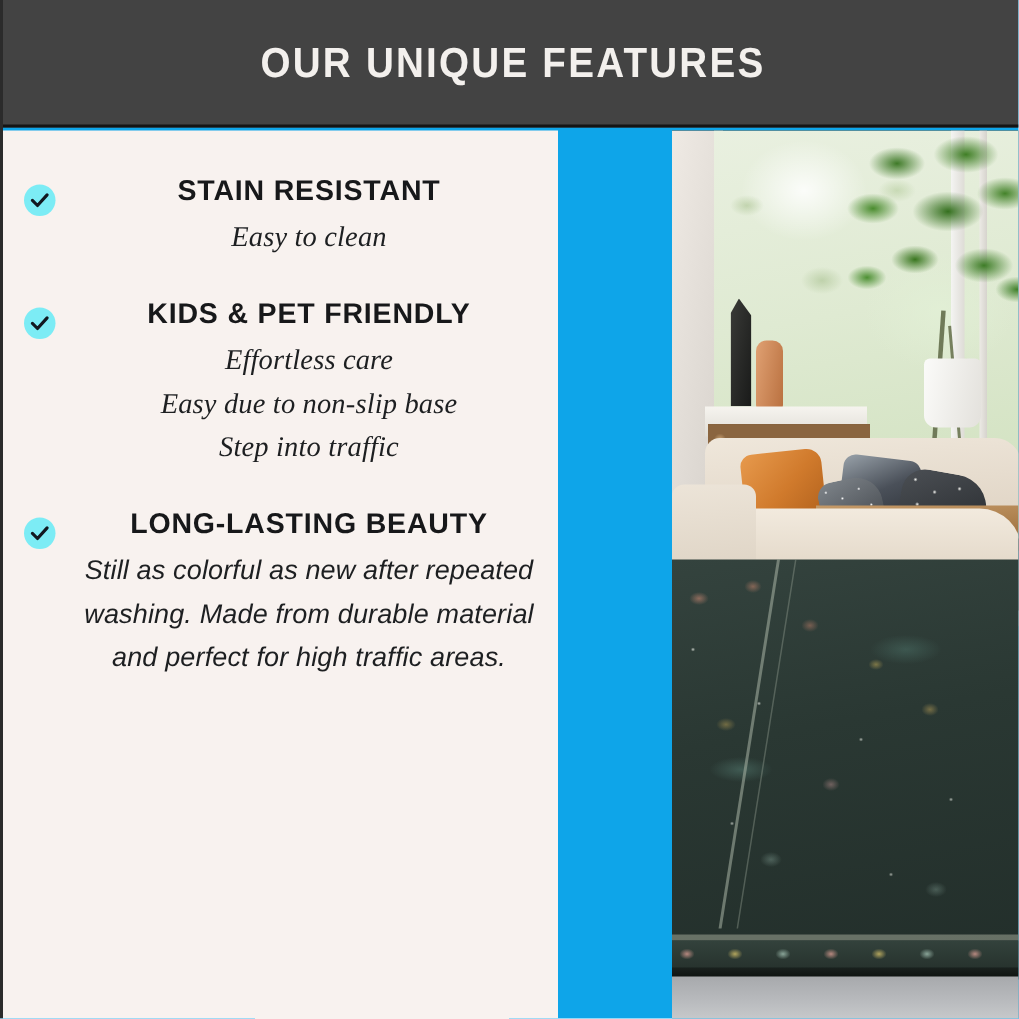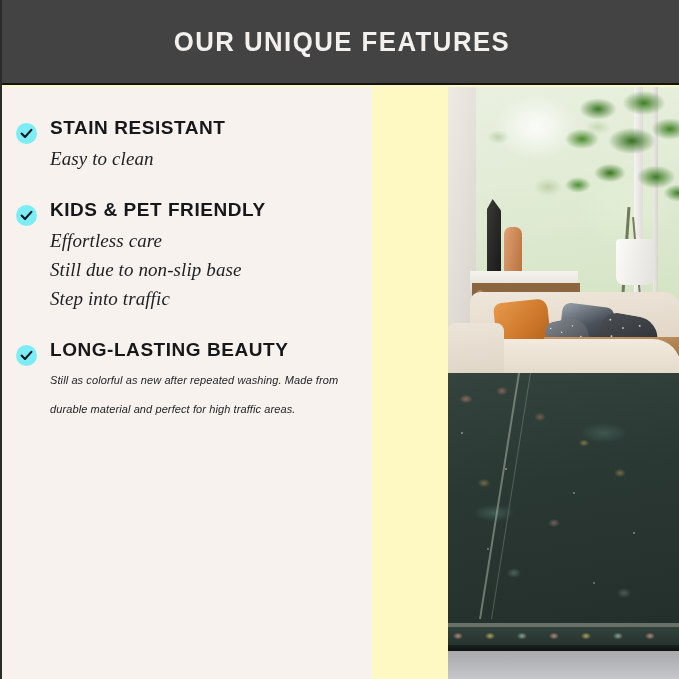--- a/index.html
+++ b/index.html
@@ -9,23 +9,24 @@
   }
   body {
     font-family: "Liberation Sans", sans-serif;
   }
 
   .infographic {
     position: relative;
     width: 679px;
     height: 679px;
     overflow: hidden;
-    background: #fef9c3;
+    background: #0ea5e9;
     border-left: 2px solid #2b2b2b;
     box-sizing: border-box;
+    text-align: center;
   }
 
   
   .header-bar {
     position: absolute;
     left: 0;
     top: 0;
     width: 679px;
     height: 85px;
     background: #434343;
@@ -101,21 +102,21 @@
     font-size: 19px;
     color: #1d1f21;
     line-height: 29px;
     letter-spacing: 0.1px;
     margin: 0;
   }
 
   .feature-paragraph {
     font-family: "Liberation Sans", sans-serif;
     font-style: italic;
-    font-size: 11px;
+    font-size: 18px;
     color: #1d1f21;
     line-height: 29px;
     letter-spacing: 0.1px;
     margin: 0;
     max-width: 380px;
   }
 
   
   .photo-panel {
     position: absolute;
@@ -433,21 +434,21 @@
 
     <div class="feature-item">
       <span class="check-badge">
         <svg width="15" height="15" viewBox="0 0 15 15" aria-hidden="true">
           <path d="M2.6 7.6 L6 11 L12.4 3.9" fill="none" stroke="#111820" stroke-width="2.1" stroke-linecap="round" stroke-linejoin="round"></path>
         </svg>
       </span>
       <div class="feature-text">
         <p class="feature-title">KIDS &amp; PET FRIENDLY</p>
         <p class="feature-line">Effortless care</p>
-        <p class="feature-line">Still due to non-slip base</p>
+        <p class="feature-line">Easy due to non-slip base</p>
         <p class="feature-line">Step into traffic</p>
       </div>
     </div>
 
 
     <div class="feature-item">
       <span class="check-badge">
         <svg width="15" height="15" viewBox="0 0 15 15" aria-hidden="true">
           <path d="M2.6 7.6 L6 11 L12.4 3.9" fill="none" stroke="#111820" stroke-width="2.1" stroke-linecap="round" stroke-linejoin="round"></path>
         </svg>

